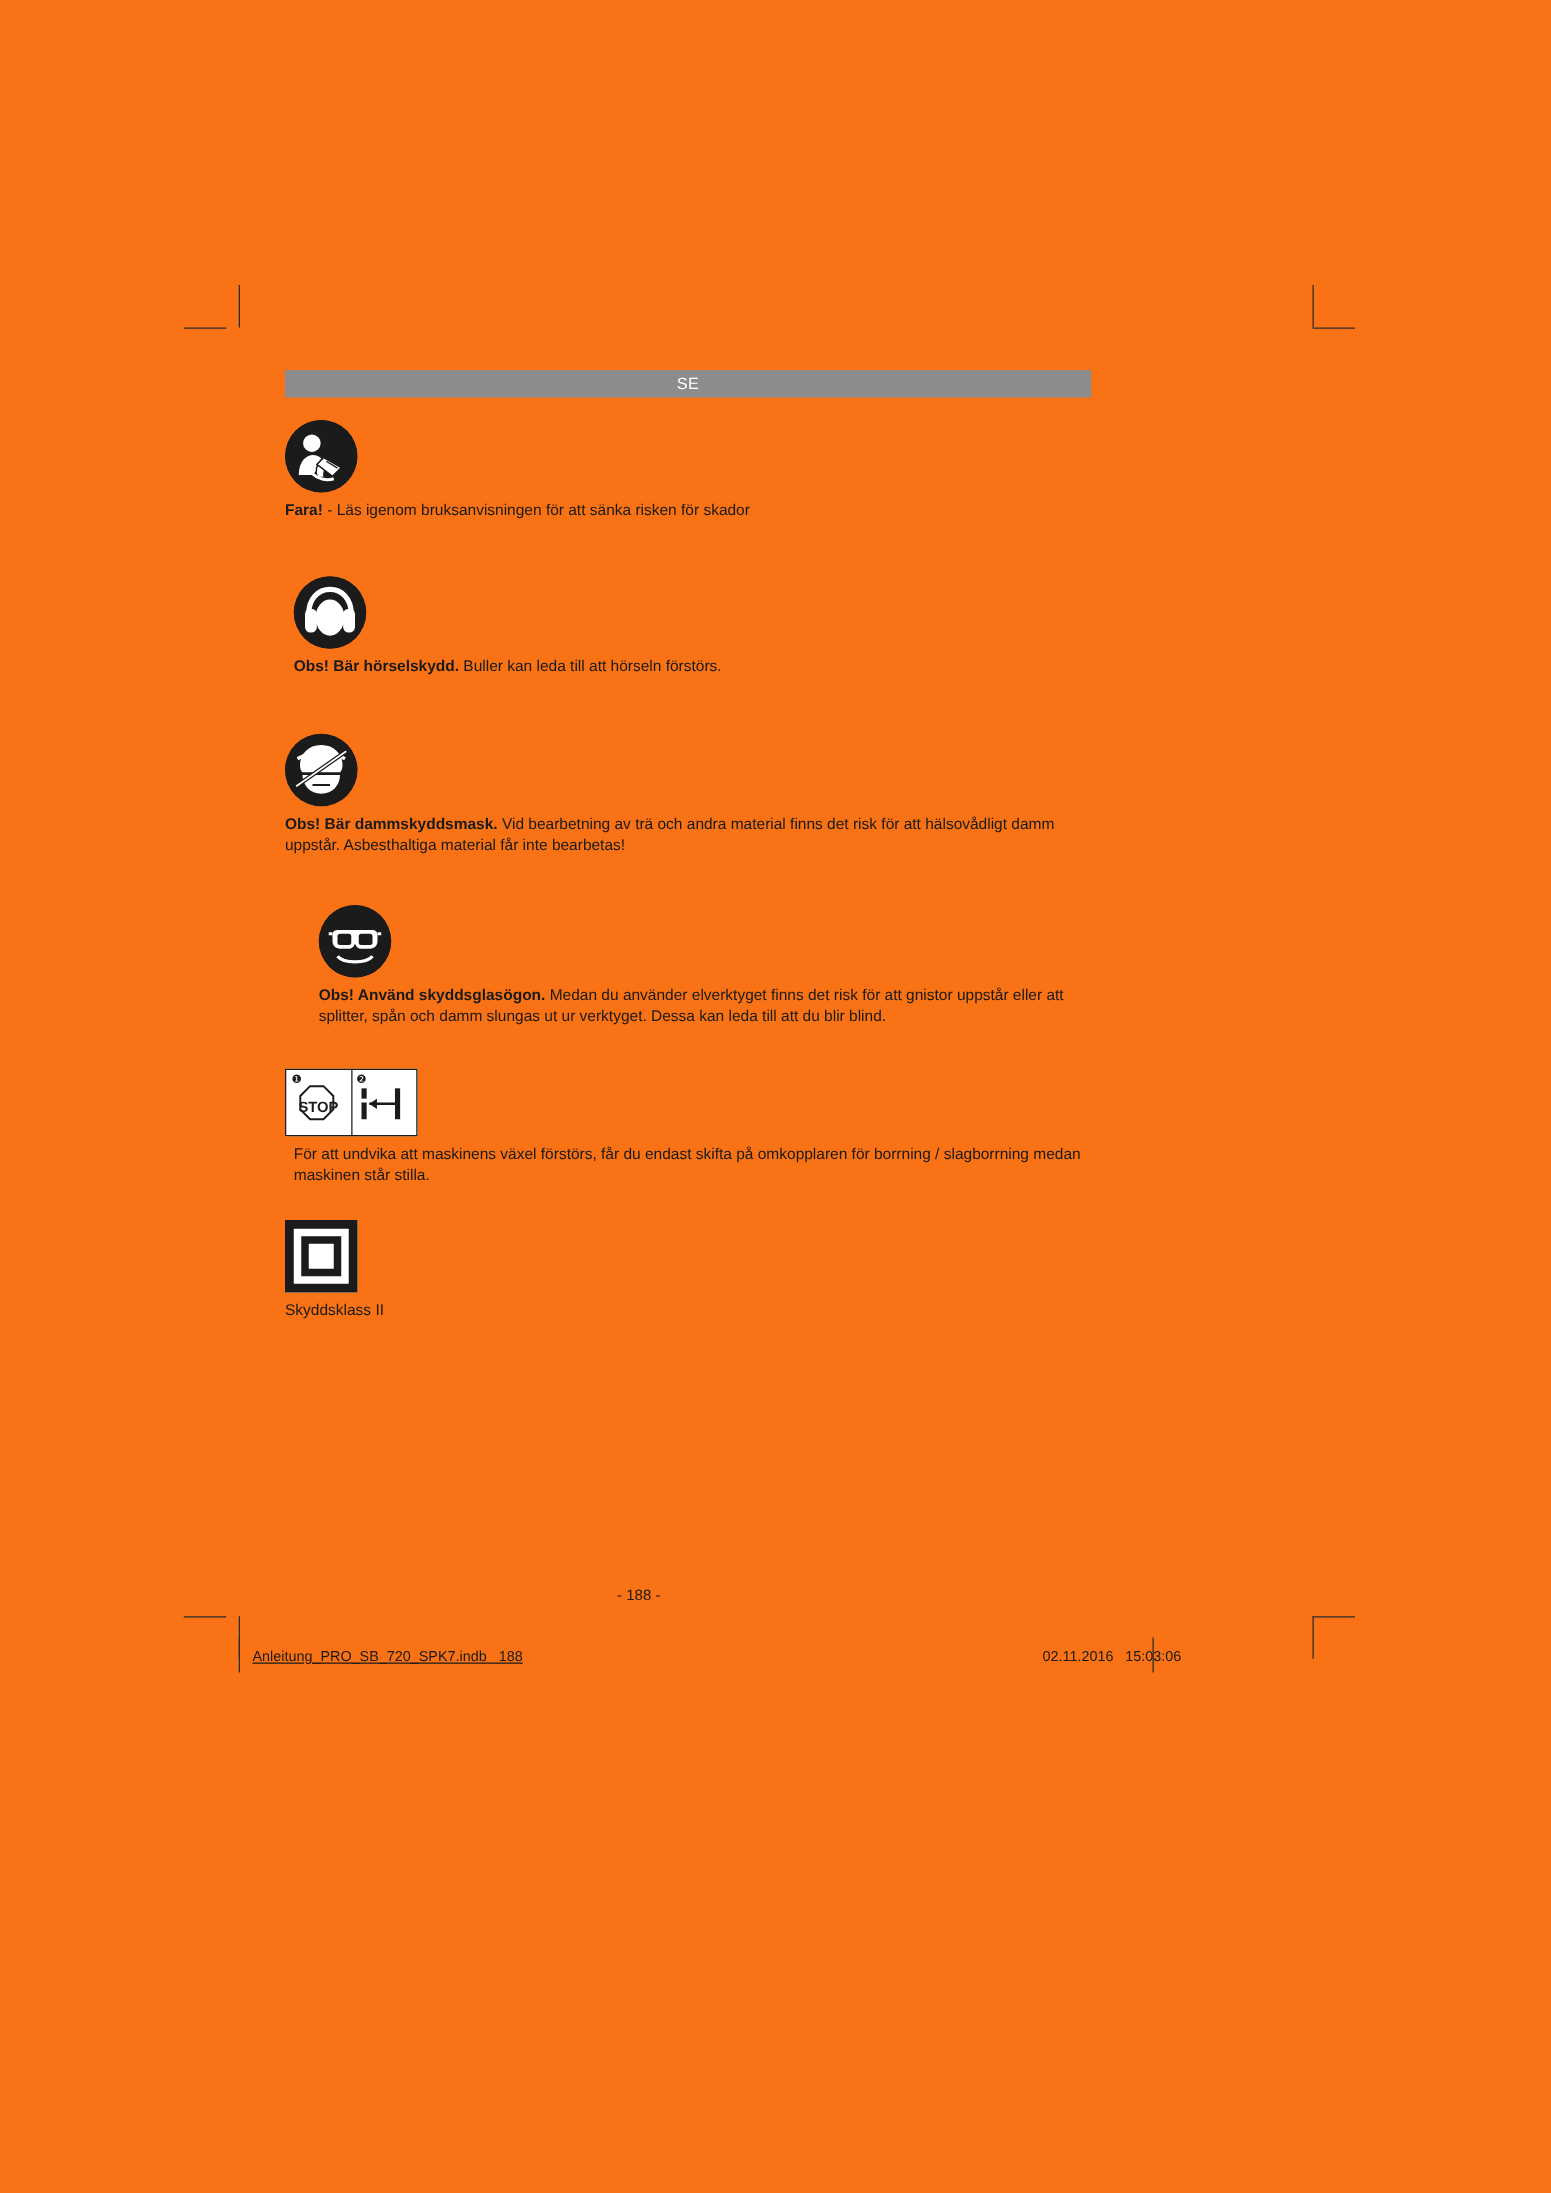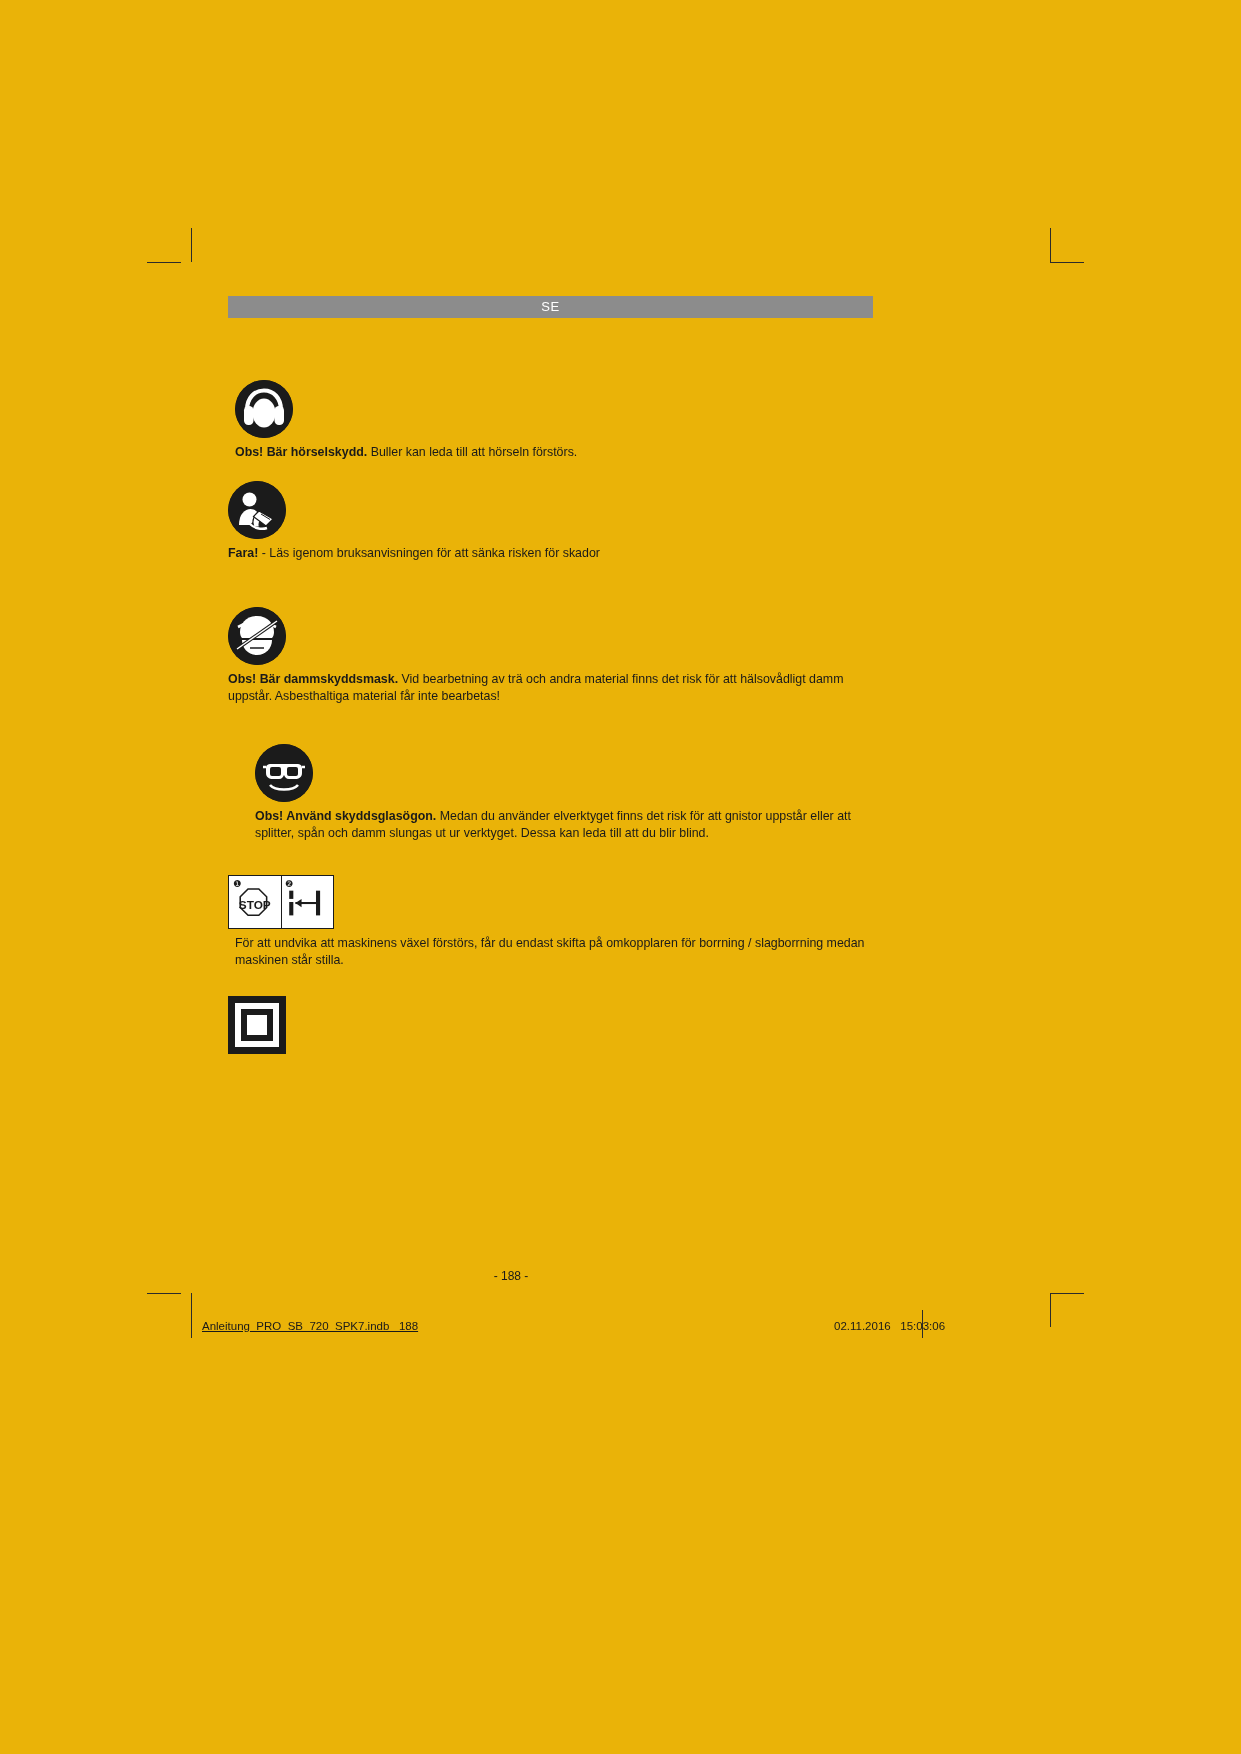--- a/index.html
+++ b/index.html
@@ -8,21 +8,21 @@
     background: #ffffff;
   }
   body {
     font-family: "Liberation Sans", sans-serif;
     color: #1a1a1a;
   }
   .page {
     position: relative;
     width: 1241px;
     height: 1754px;
-    background: #eab308;
+    background: #f97316;
     overflow: hidden;
   }
 
   
   .crop-mark {
     position: absolute;
     background: #2b2b2b;
   }
   .cm-v { width: 1px; height: 34px; }
   .cm-h { height: 1px; width: 34px; }
@@ -178,54 +178,54 @@
   <div class="crop-mark cm-v bl-v"></div>
   <div class="crop-mark cm-h bl-h"></div>
   <div class="crop-mark cm-v br-v"></div>
   <div class="crop-mark cm-h br-h"></div>
 
   <div class="header-band">
     <span>SE</span>
   </div>
 
   <div class="content">
-
-    <div class="block" style="margin-top:44px;margin-bottom:20px;">
-      <div class="symbol-row indent">
-        <div class="round-ico ico-ear">
-          <svg width="58" height="58" viewBox="0 0 58 58" aria-hidden="true">
-            <circle cx="29" cy="29" r="29" fill="#1b1b1b"></circle>
-            <path d="M12 30 C12 18 19.5 10.5 29 10.5 C38.5 10.5 46 18 46 30" stroke="#ffffff" stroke-width="4.2" fill="none"></path>
-            <rect x="9" y="26" width="9.5" height="19" rx="4.4" fill="#ffffff"></rect>
-            <rect x="39.5" y="26" width="9.5" height="19" rx="4.4" fill="#ffffff"></rect>
-            <ellipse cx="29" cy="33" rx="11.5" ry="14.5" fill="#ffffff"></ellipse>
-          </svg>
-        </div>
-      </div>
-      <div class="para indent">
-        <b>Obs! Bär hörselskydd.</b><span> Buller kan leda till att hörseln förstörs.</span>
-      </div>
-    </div>
 
     <div class="block" style="margin-bottom:20px;">
       <div class="symbol-row">
         <div class="round-ico ico-manual">
           <svg width="58" height="58" viewBox="0 0 58 58" aria-hidden="true">
             <circle cx="29" cy="29" r="29" fill="#1b1b1b"></circle>
             <circle cx="21.5" cy="18.5" r="7" fill="#ffffff"></circle>
             <path d="M11 44 C11 33 17 28 22.5 28 C27 28 30 31 31 34 L22 44 Z" fill="#ffffff"></path>
             <path d="M26 46 C24 41 25 36 29 32 L34 37 C31 40 30.5 43 31.5 46 Z" fill="#ffffff" stroke="#1b1b1b" stroke-width="1.1"></path>
             <path d="M31 30 L45 38 L38 45 L25.5 35.5 Z" fill="#ffffff" stroke="#1b1b1b" stroke-width="1.2"></path>
             <path d="M33 33 L42 38.5" stroke="#1b1b1b" stroke-width="1" fill="none"></path>
             <path d="M22 43 C26 47 33 49 39 47" stroke="#ffffff" stroke-width="2.4" fill="none"></path>
           </svg>
         </div>
       </div>
       <div class="para">
         <b>Fara!</b><span> - Läs igenom bruksanvisningen för att sänka risken för skador</span>
+      </div>
+    </div>
+
+    <div class="block" style="margin-top:44px;margin-bottom:20px;">
+      <div class="symbol-row indent">
+        <div class="round-ico ico-ear">
+          <svg width="58" height="58" viewBox="0 0 58 58" aria-hidden="true">
+            <circle cx="29" cy="29" r="29" fill="#1b1b1b"></circle>
+            <path d="M12 30 C12 18 19.5 10.5 29 10.5 C38.5 10.5 46 18 46 30" stroke="#ffffff" stroke-width="4.2" fill="none"></path>
+            <rect x="9" y="26" width="9.5" height="19" rx="4.4" fill="#ffffff"></rect>
+            <rect x="39.5" y="26" width="9.5" height="19" rx="4.4" fill="#ffffff"></rect>
+            <ellipse cx="29" cy="33" rx="11.5" ry="14.5" fill="#ffffff"></ellipse>
+          </svg>
+        </div>
+      </div>
+      <div class="para indent">
+        <b>Obs! Bär hörselskydd.</b><span> Buller kan leda till att hörseln förstörs.</span>
       </div>
     </div>
 
     <div class="block" style="margin-top:46px;margin-bottom:20px;">
       <div class="symbol-row">
         <div class="round-ico ico-mask">
           <svg width="58" height="58" viewBox="0 0 58 58" aria-hidden="true">
             <circle cx="29" cy="29" r="29" fill="#1b1b1b"></circle>
             <path d="M29 9 C18 9 12 17 12 25 C12 28 13 30 14 31 L44 31 C45 30 46 28 46 25 C46 17 40 9 29 9 Z" fill="#ffffff"></path>
             <path d="M14 33 C14 41 20 48 29 48 C38 48 44 41 44 33 Z" fill="#ffffff"></path>
@@ -286,20 +286,23 @@
       </div>
       <div class="para indent">
         <span> För att undvika att maskinens växel förstörs, får du endast skifta på omkopplaren för borrning / slagborrning medan maskinen står stilla.</span>
       </div>
     </div>
 
     <div class="block" style="margin-top:28px;">
       <div class="symbol-row">
         <div class="classii"></div>
       </div>
+      <div class="para" style="margin-top:6px;">
+        <span>Skyddsklass II</span>
+      </div>
     </div>
 
   </div>
 
   <div class="page-number">- 188 -</div>
 
   <div class="footer-rule-left"></div>
   <div class="footer-rule-right"></div>
   <div class="footer-file">Anleitung_PRO_SB_720_SPK7.indb   188</div>
   <div class="footer-date">02.11.2016   15:03:06</div>

